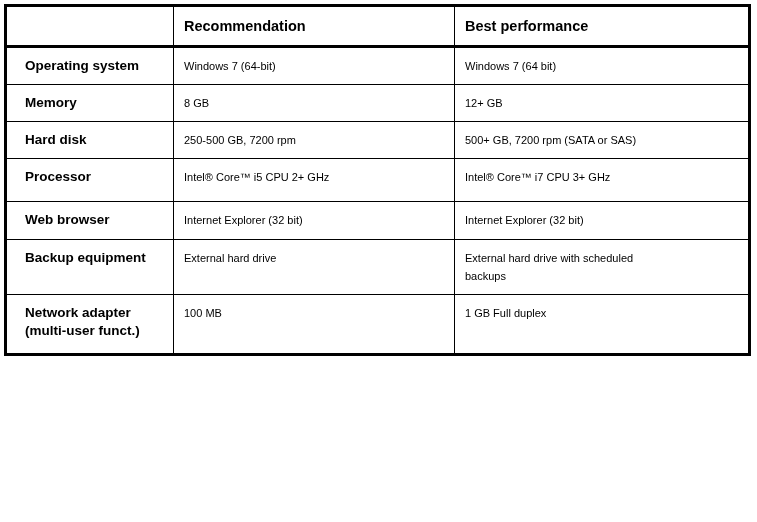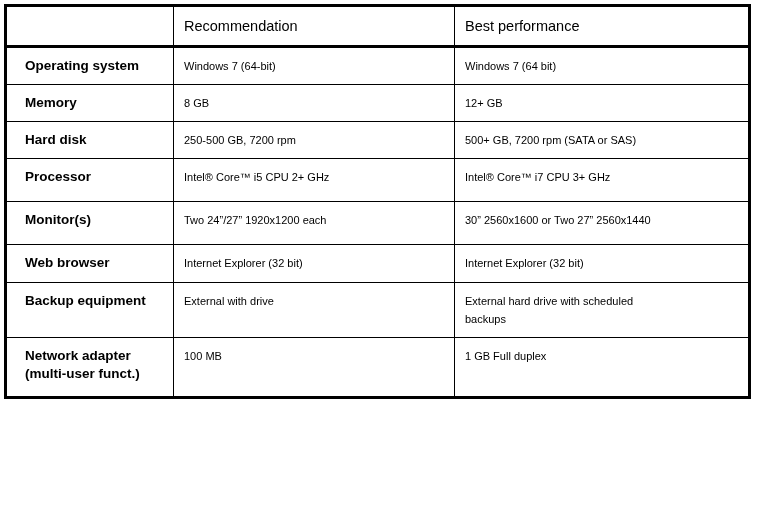--- a/index.html
+++ b/index.html
@@ -48,21 +48,21 @@
 
   
   table.spec-table {
     border: 3px solid #000000;
   }
 
   
   thead th {
     border-bottom: 3px solid #000000 !important;
     height: 38px;
-    font-weight: normal;
+    font-weight: bold;
     font-size: 14.5px;
   }
   thead th .cell-inner {
     padding: 0 0 0 10px;
     display: flex;
     align-items: center;
     height: 38px;
   }
   thead th.head-blank .cell-inner { padding: 0; }
 
@@ -164,51 +164,40 @@
         </td>
         <td>
           <div class="cell-inner">Intel® Core™ i5 CPU 2+ GHz</div>
         </td>
         <td>
           <div class="cell-inner">Intel® Core™ i7 CPU 3+ GHz</div>
         </td>
       </tr>
 
 
-      <tr class="r-mon">
-        <td class="label-cell">
-          <div class="cell-inner">Monitor(s)</div>
-        </td>
-        <td>
-          <div class="cell-inner">Two 24”/27” 1920x1200 each</div>
-        </td>
-        <td>
-          <div class="cell-inner">30” 2560x1600 or Two 27” 2560x1440</div>
-        </td>
-      </tr>
 
 
       <tr class="r-web">
         <td class="label-cell">
           <div class="cell-inner">Web browser</div>
         </td>
         <td>
           <div class="cell-inner">Internet Explorer (32 bit)</div>
         </td>
         <td>
           <div class="cell-inner">Internet Explorer (32 bit)</div>
         </td>
       </tr>
 
       <tr class="r-backup">
         <td class="label-cell">
           <div class="cell-inner">Backup equipment</div>
         </td>
         <td>
-          <div class="cell-inner">External with drive</div>
+          <div class="cell-inner">External hard drive</div>
         </td>
         <td>
           <div class="cell-inner">External hard drive with scheduled
 backups</div>
         </td>
       </tr>
 
       <tr class="r-net">
         <td class="label-cell">
           <div class="cell-inner">Network adapter

